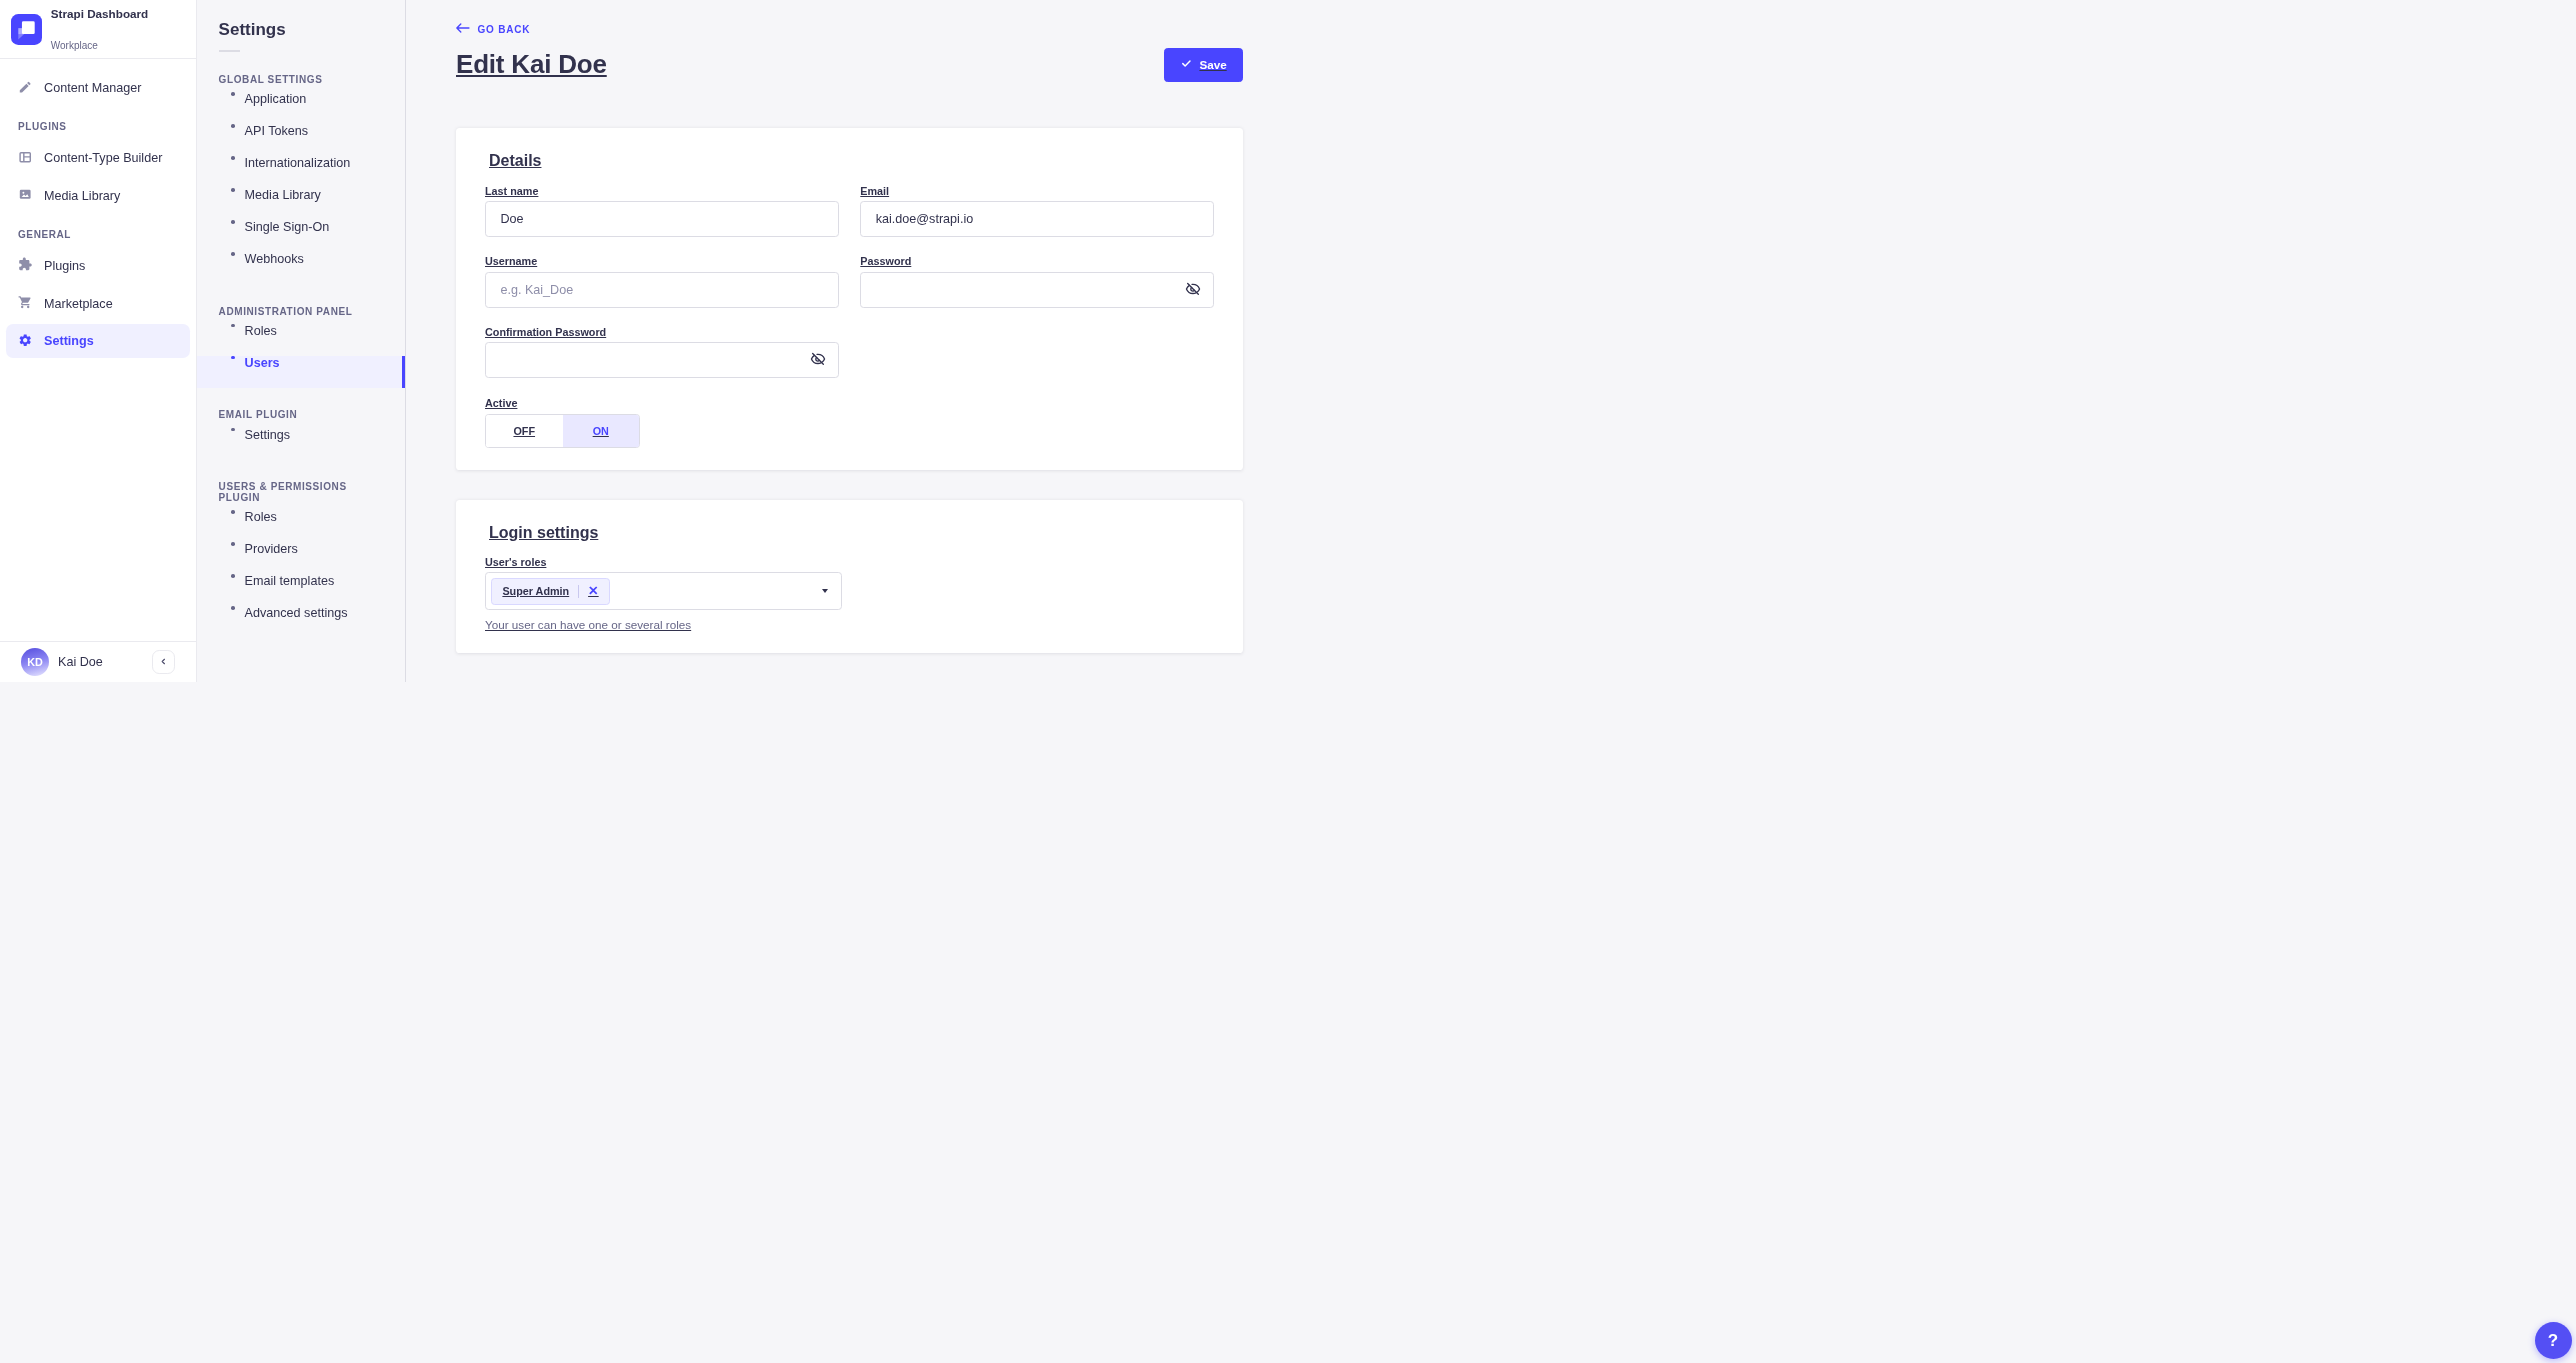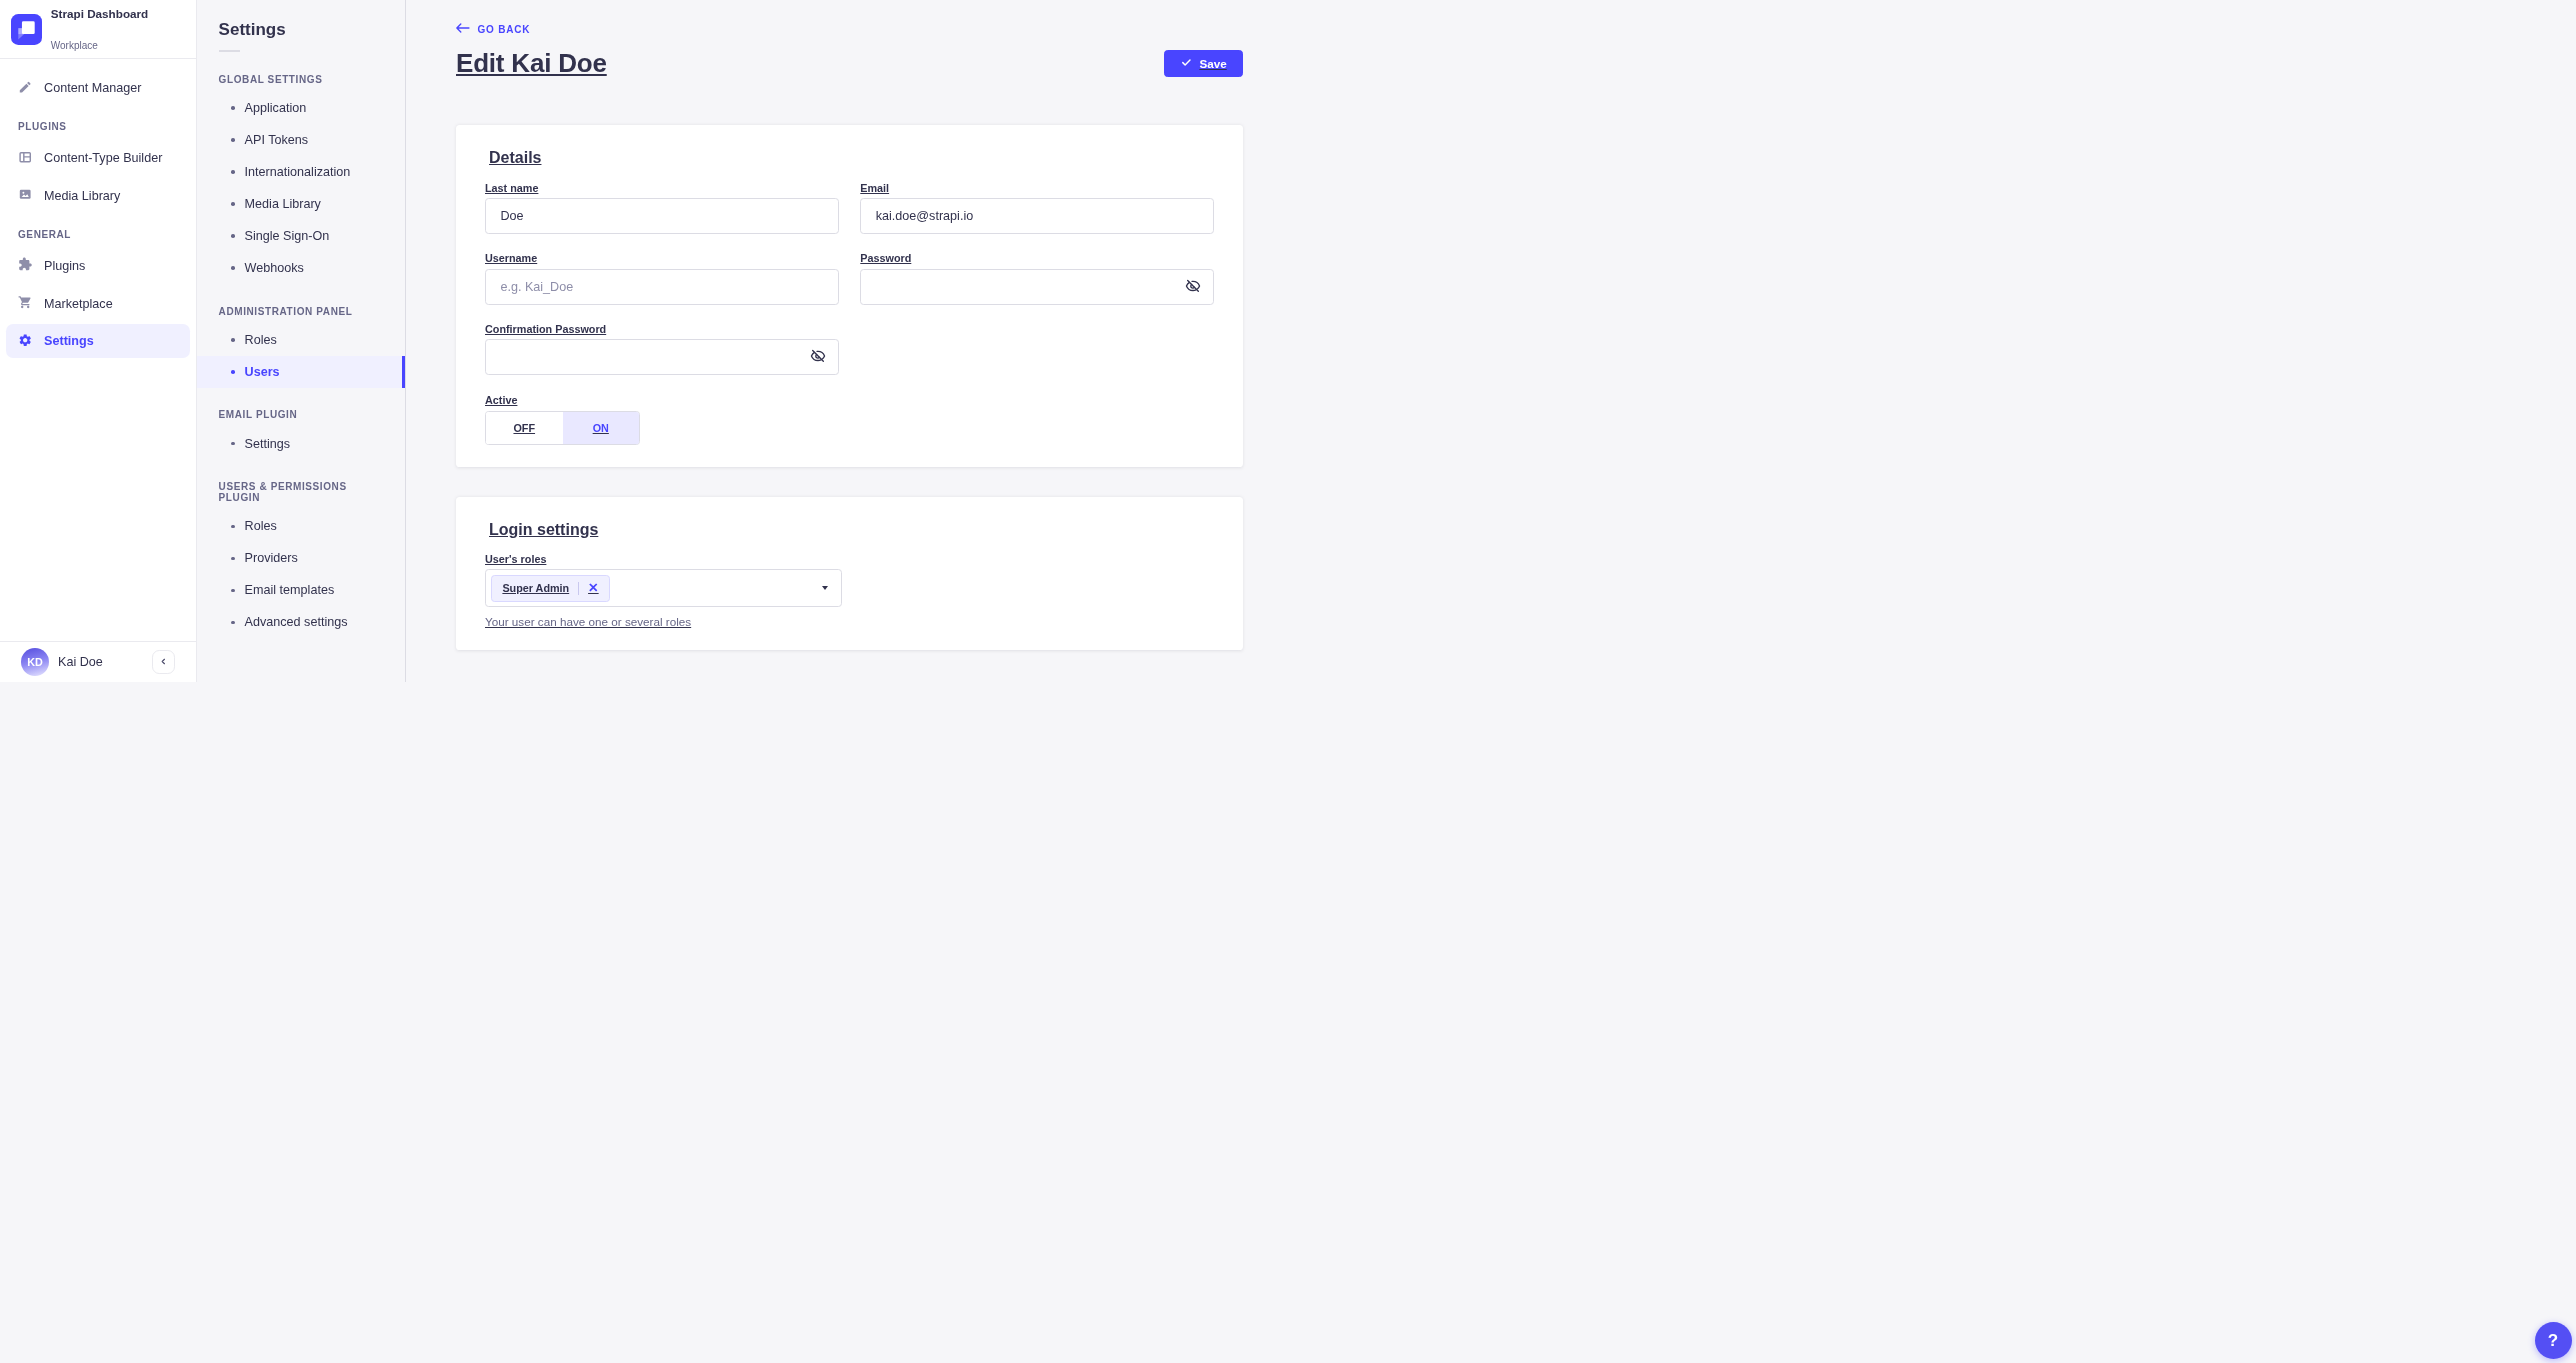--- a/index.html
+++ b/index.html
@@ -57,21 +57,21 @@
     width:209px; min-width:209px; background:#f6f6f9;
     border-right:0.9px solid #dcdce4; padding-top:16px;
   }
   .subnav-title { font-size:17px; font-weight:700; margin:3.6px 0 0 21.6px; color:#32324d; }
   .subnav-rule { width:21.6px; height:1.8px; background:#dcdce4; margin:10.8px 0 0 21.6px; }
   .subnav-header {
     font-size:10px; font-weight:700; letter-spacing:0.6px; color:#666687;
     margin:21.6px 21.6px 7.2px 21.6px;
   }
   .subnav-item {
-    display:flex; align-items:center; gap:10px; height:32px;
+    display:flex; align-items:flex-start; gap:10px; height:32px;
     padding-left:34px; font-size:12.6px; color:#32324d; cursor:pointer;
     position:relative;
   }
   .dot { width:3.6px; height:3.6px; border-radius:50%; background:#666687; flex:none; }
   .subnav-item.active { background:#f0f0ff; color:#4945ff; font-weight:700; }
   .subnav-item.active .dot { background:#4945ff; }
   .subnav-item.active::after {
     content:""; position:absolute; right:0; top:0; bottom:0; width:2.7px; background:#4945ff;
   }
 
@@ -80,21 +80,21 @@
   .go-back {
     display:inline-flex; align-items:center; gap:8px;
     color:#4945ff; font-size:10px; font-weight:700; letter-spacing:0.8px;
     text-decoration:none; cursor:pointer;
   }
   .title-row { display:flex; align-items:center; justify-content:space-between; margin-top:11.7px; }
   .page-title { font-size:26px; font-weight:700; margin:0; color:#32324d; letter-spacing:-0.2px; }
   .save-btn {
     display:flex; align-items:center; gap:8px;
     background:#4945ff; color:#fff; border:0.9px solid #4945ff; border-radius:3.6px;
-    height:27px; padding:0 15.3px; font-size:11.7px; font-weight:700;
+    height:34px; padding:0 15.3px; font-size:11.7px; font-weight:700;
     cursor:pointer; font-family:inherit;
   }
 
   .card {
     background:#fff; border-radius:3.6px;
     box-shadow:0 0.9px 3.6px rgba(33,33,52,.1);
     padding:20px 29px 21.6px 29px;
   }
   .card-details { margin-top:46px; }
   .card-heading { font-size:16px; font-weight:700; margin:4px; color:#32324d; }

